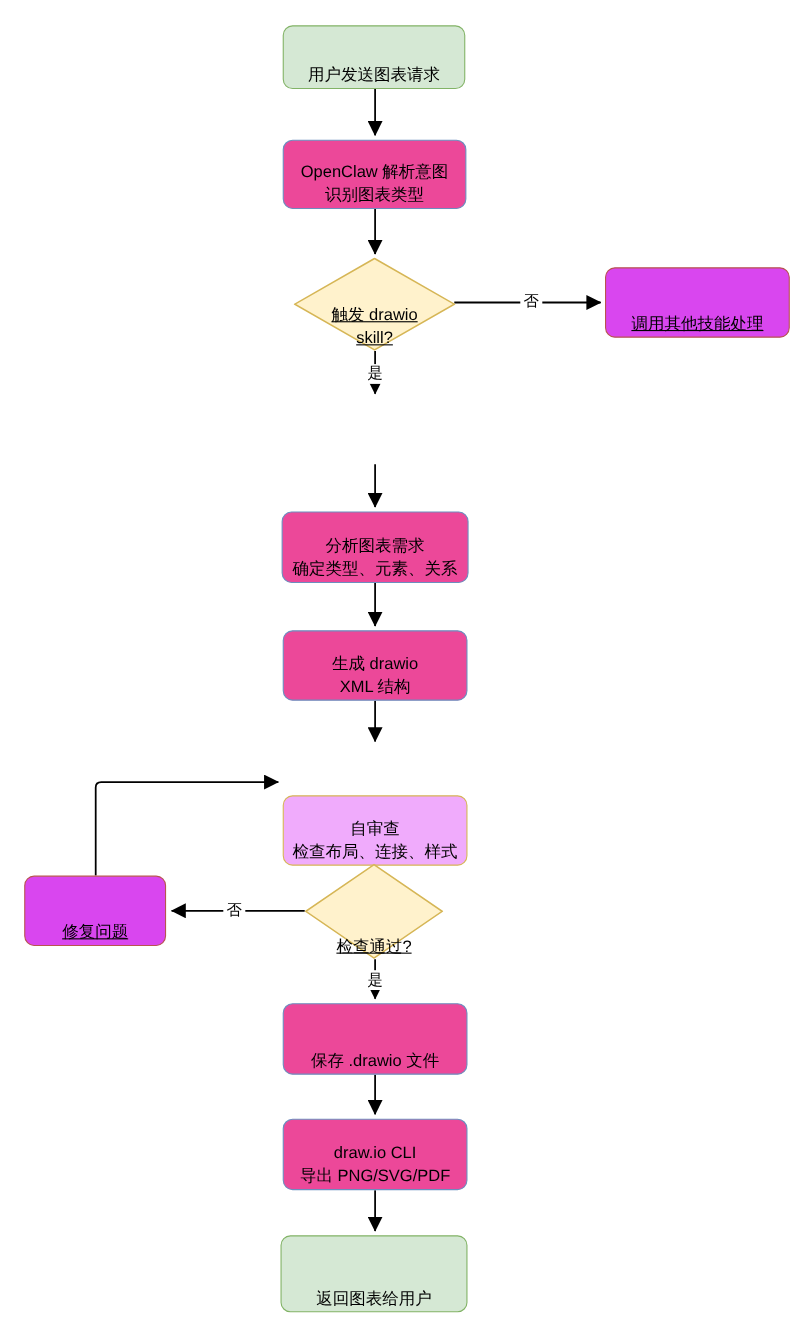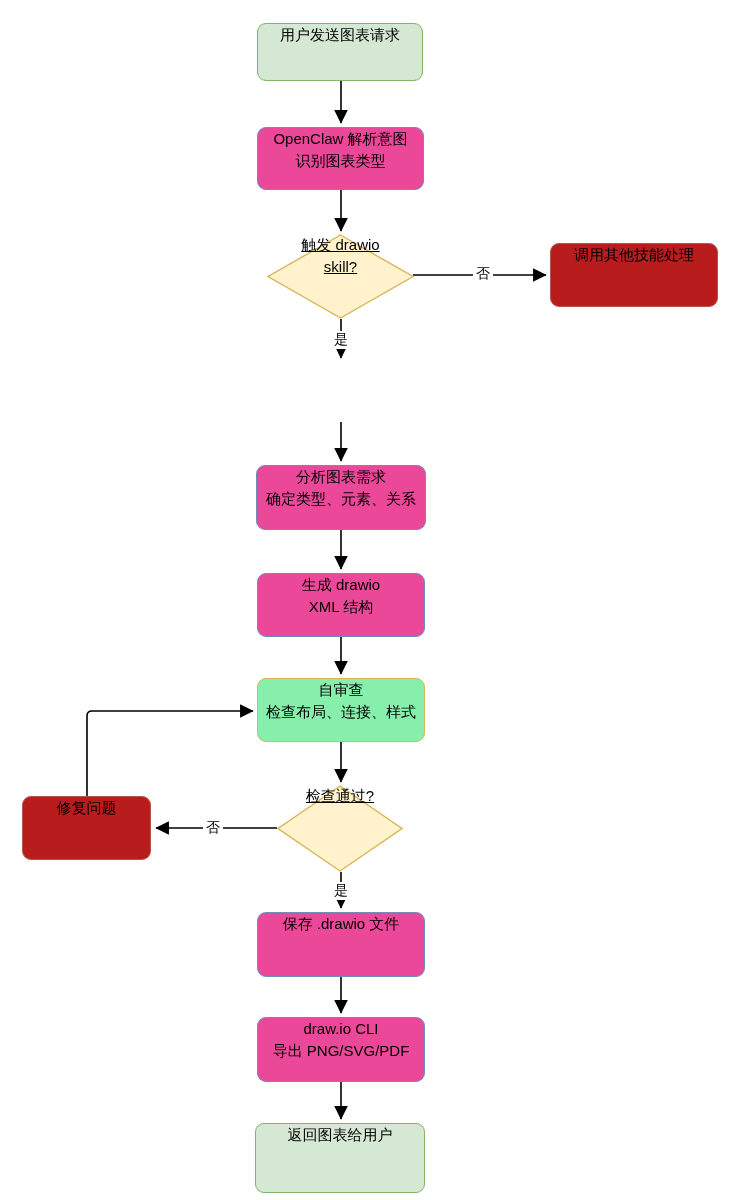--- a/index.html
+++ b/index.html
@@ -18,35 +18,35 @@
   .edges {
     position: absolute;
     left: 0;
     top: 0;
     pointer-events: none;
   }
   .node {
     position: absolute;
     box-sizing: border-box;
     display: flex;
-    align-items: flex-start;
+    align-items: flex-end;
     justify-content: center;
     text-align: center;
     font-size: 15px;
     line-height: 1.45;
     color: #000000;
   }
   .rect {
     border: 1.4px solid;
     border-radius: 9px;
   }
   .green  { background: #d5e8d4; border-color: #82b366; }
   .blue   { background: #ec4899; border-color: #6c8ebf; }
-  .yellow { background: #86efac; border-color: #d6b656; }
-  .red    { background: #b91c1c; border-color: #b85450; }
+  .yellow { background: #f0abfc; border-color: #d6b656; margin-top: 45px; }
+  .red    { background: #d946ef; border-color: #b85450; text-decoration: underline; }
   .diamond {
     background: none;
     border: none;
   }
   .dshape {
     position: absolute;
     left: 0; top: 0;
     width: 100%; height: 100%;
   }
   .dtext {

